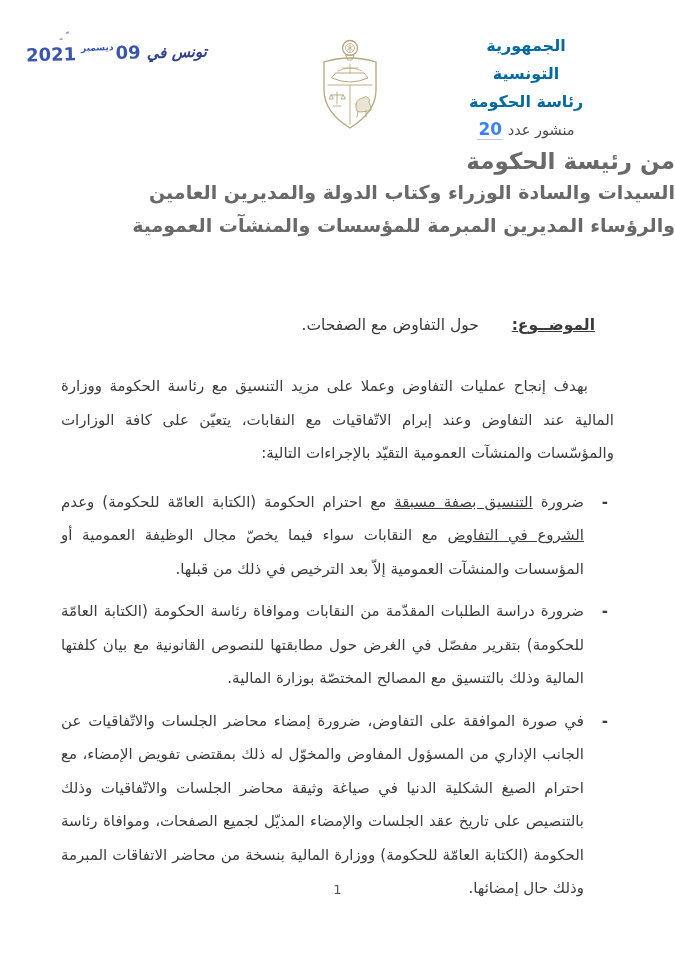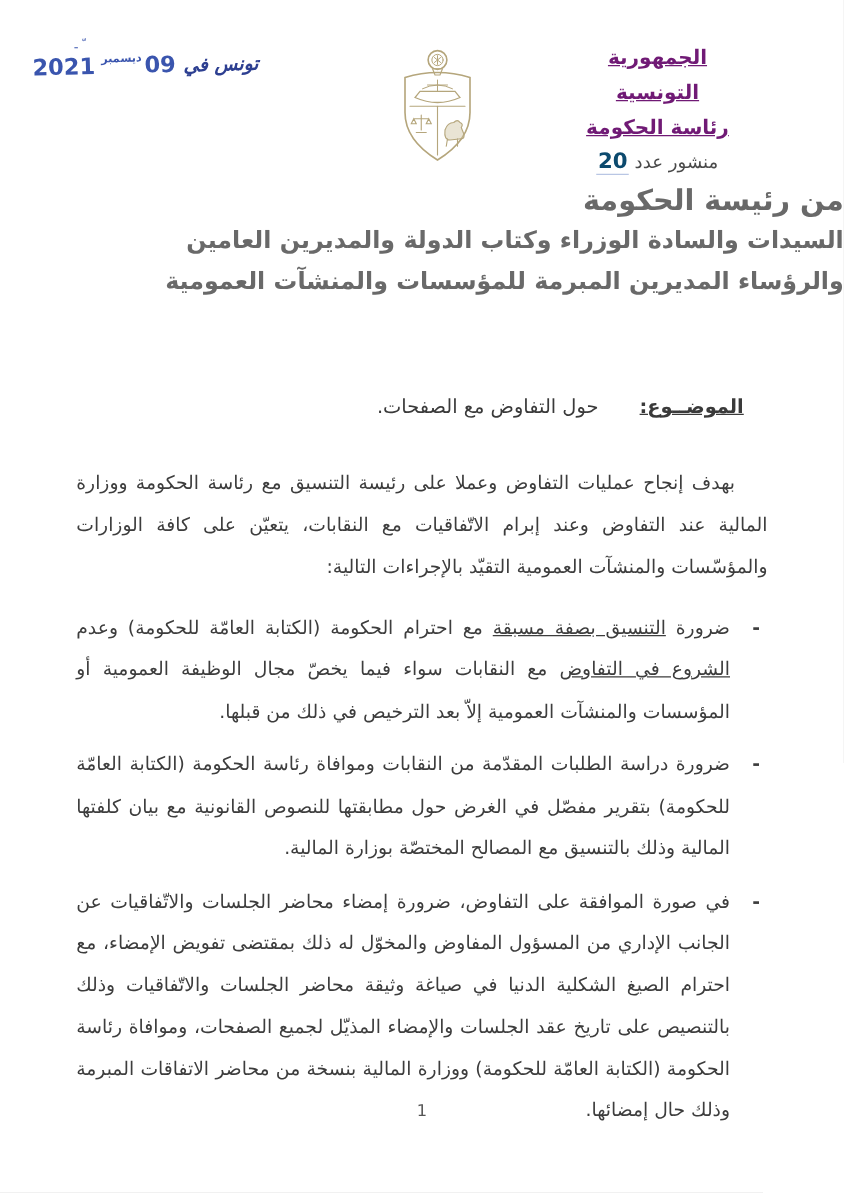--- a/index.html
+++ b/index.html
@@ -19,27 +19,26 @@
   .stamp .month{font-size:9px;font-weight:bold;vertical-align:9px;letter-spacing:1px;}
   .stamp .year{font-size:18px;font-weight:bold;letter-spacing:2px;margin-right:5px;}
   .stamp .tick{position:absolute;top:-12px;left:34px;font-size:9px;color:#3a55ae;letter-spacing:2px;}
 
   
   .emblem{position:absolute;top:38px;left:316px;width:68px;height:98px;}
 
   
   .letterhead{position:absolute;top:32px;left:452px;width:148px;text-align:center;}
   .letterhead .lh-line{
-    font-size:16px;font-weight:bold;color:#701a75;line-height:28px;
+    font-size:16px;font-weight:bold;color:#0369a1;line-height:28px;
     letter-spacing:-0.5px;
-    text-decoration:underline;
   }
   .letterhead .lh-circ{font-size:14.5px;color:#4a4a4a;line-height:26px;font-weight:normal;}
   .letterhead .circ-num{
-    color:#0c4a6e;font-size:17px;font-weight:bold;letter-spacing:4px;
+    color:#3b82f6;font-size:17px;font-weight:bold;letter-spacing:4px;
     border-bottom:1px solid #b9c6e4;padding:0 1px;
   }
 
   
   .doc-header{position:absolute;top:146px;left:0;right:0;text-align:right;color:#696969;}
   .doc-header .from{font-size:23px;font-weight:bold;line-height:30px;letter-spacing:-1px;}
   .doc-header .to{font-size:21px;font-weight:bold;line-height:36px;}
   .doc-header .recipient{font-size:19px;font-weight:bold;line-height:33px;letter-spacing:-0.5px;}
 
   
@@ -100,21 +99,21 @@
     <div class="from">من رئيسة الحكومة</div>
     <div class="recipient">السيدات والسادة الوزراء وكتاب الدولة والمديرين العامين</div>
     <div class="recipient">والرؤساء المديرين المبرمة للمؤسسات والمنشآت العمومية</div>
   </div>
 
   <div class="subject">
     <span class="subject-label">الموضــوع:</span><span> حول التفاوض مع الصفحات.</span>
   </div>
 
   <div class="body-block">
-    <p class="intro">بهدف إنجاح عمليات التفاوض وعملا على رئيسة التنسيق مع رئاسة الحكومة ووزارة المالية عند التفاوض وعند إبرام الاتّفاقيات مع النقابات، يتعيّن على كافة الوزارات والمؤسّسات والمنشآت العمومية التقيّد بالإجراءات التالية:</p>
+    <p class="intro">بهدف إنجاح عمليات التفاوض وعملا على مزيد التنسيق مع رئاسة الحكومة ووزارة المالية عند التفاوض وعند إبرام الاتّفاقيات مع النقابات، يتعيّن على كافة الوزارات والمؤسّسات والمنشآت العمومية التقيّد بالإجراءات التالية:</p>
     <ul class="bullets">
       <li>
         <span class="dash">-</span>
         <span><span>ضرورة </span><span class="run-bold run-underline">التنسيق بصفة مسبقة</span><span> مع احترام الحكومة (الكتابة العامّة للحكومة) وعدم </span><span class="run-bold run-underline">الشروع في التفاوض</span><span> مع النقابات سواء فيما يخصّ مجال الوظيفة العمومية أو المؤسسات والمنشآت العمومية إلاّ بعد الترخيص في ذلك من قبلها.</span></span>
       </li>
       <li>
         <span class="dash">-</span>
         <span><span>ضرورة دراسة الطلبات المقدّمة من النقابات وموافاة رئاسة الحكومة (الكتابة العامّة للحكومة) بتقرير مفصّل في الغرض حول مطابقتها للنصوص القانونية مع بيان كلفتها المالية وذلك بالتنسيق مع المصالح المختصّة بوزارة المالية.</span></span>
       </li>
       <li>

